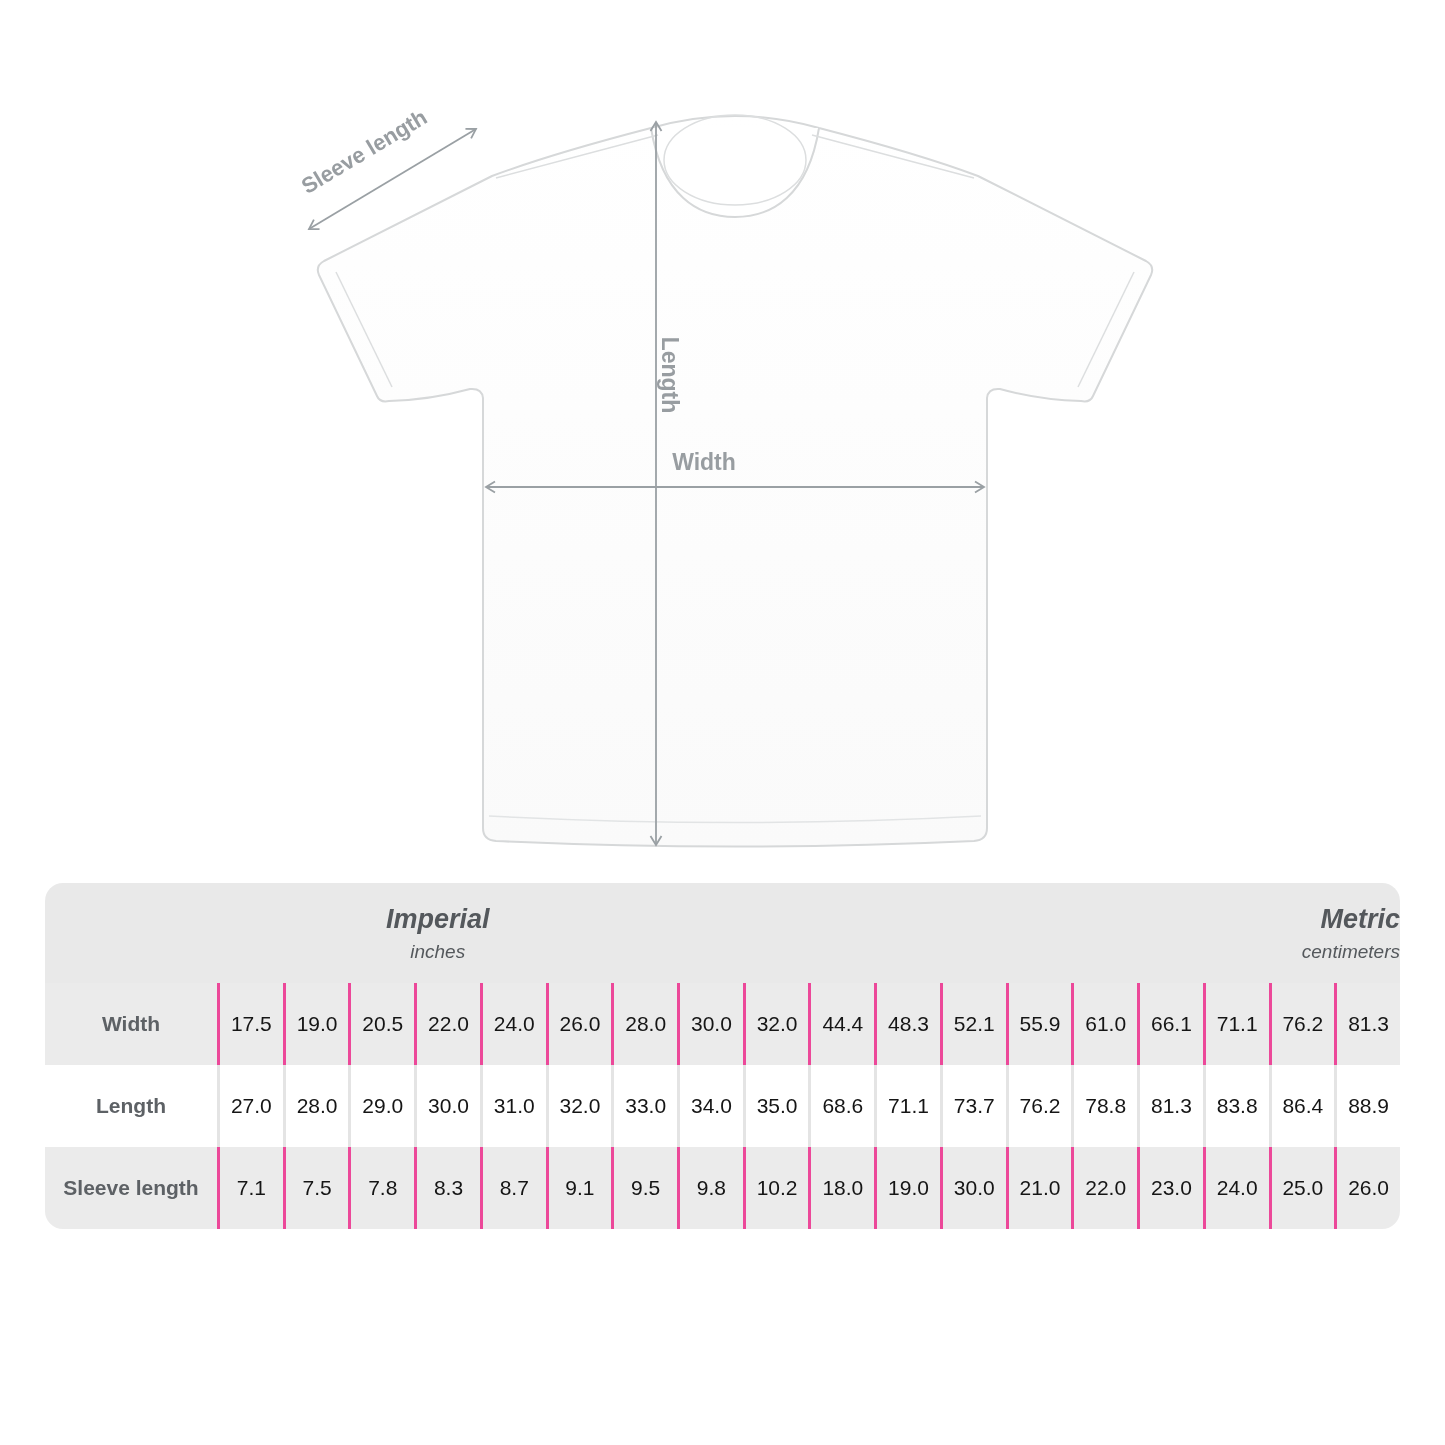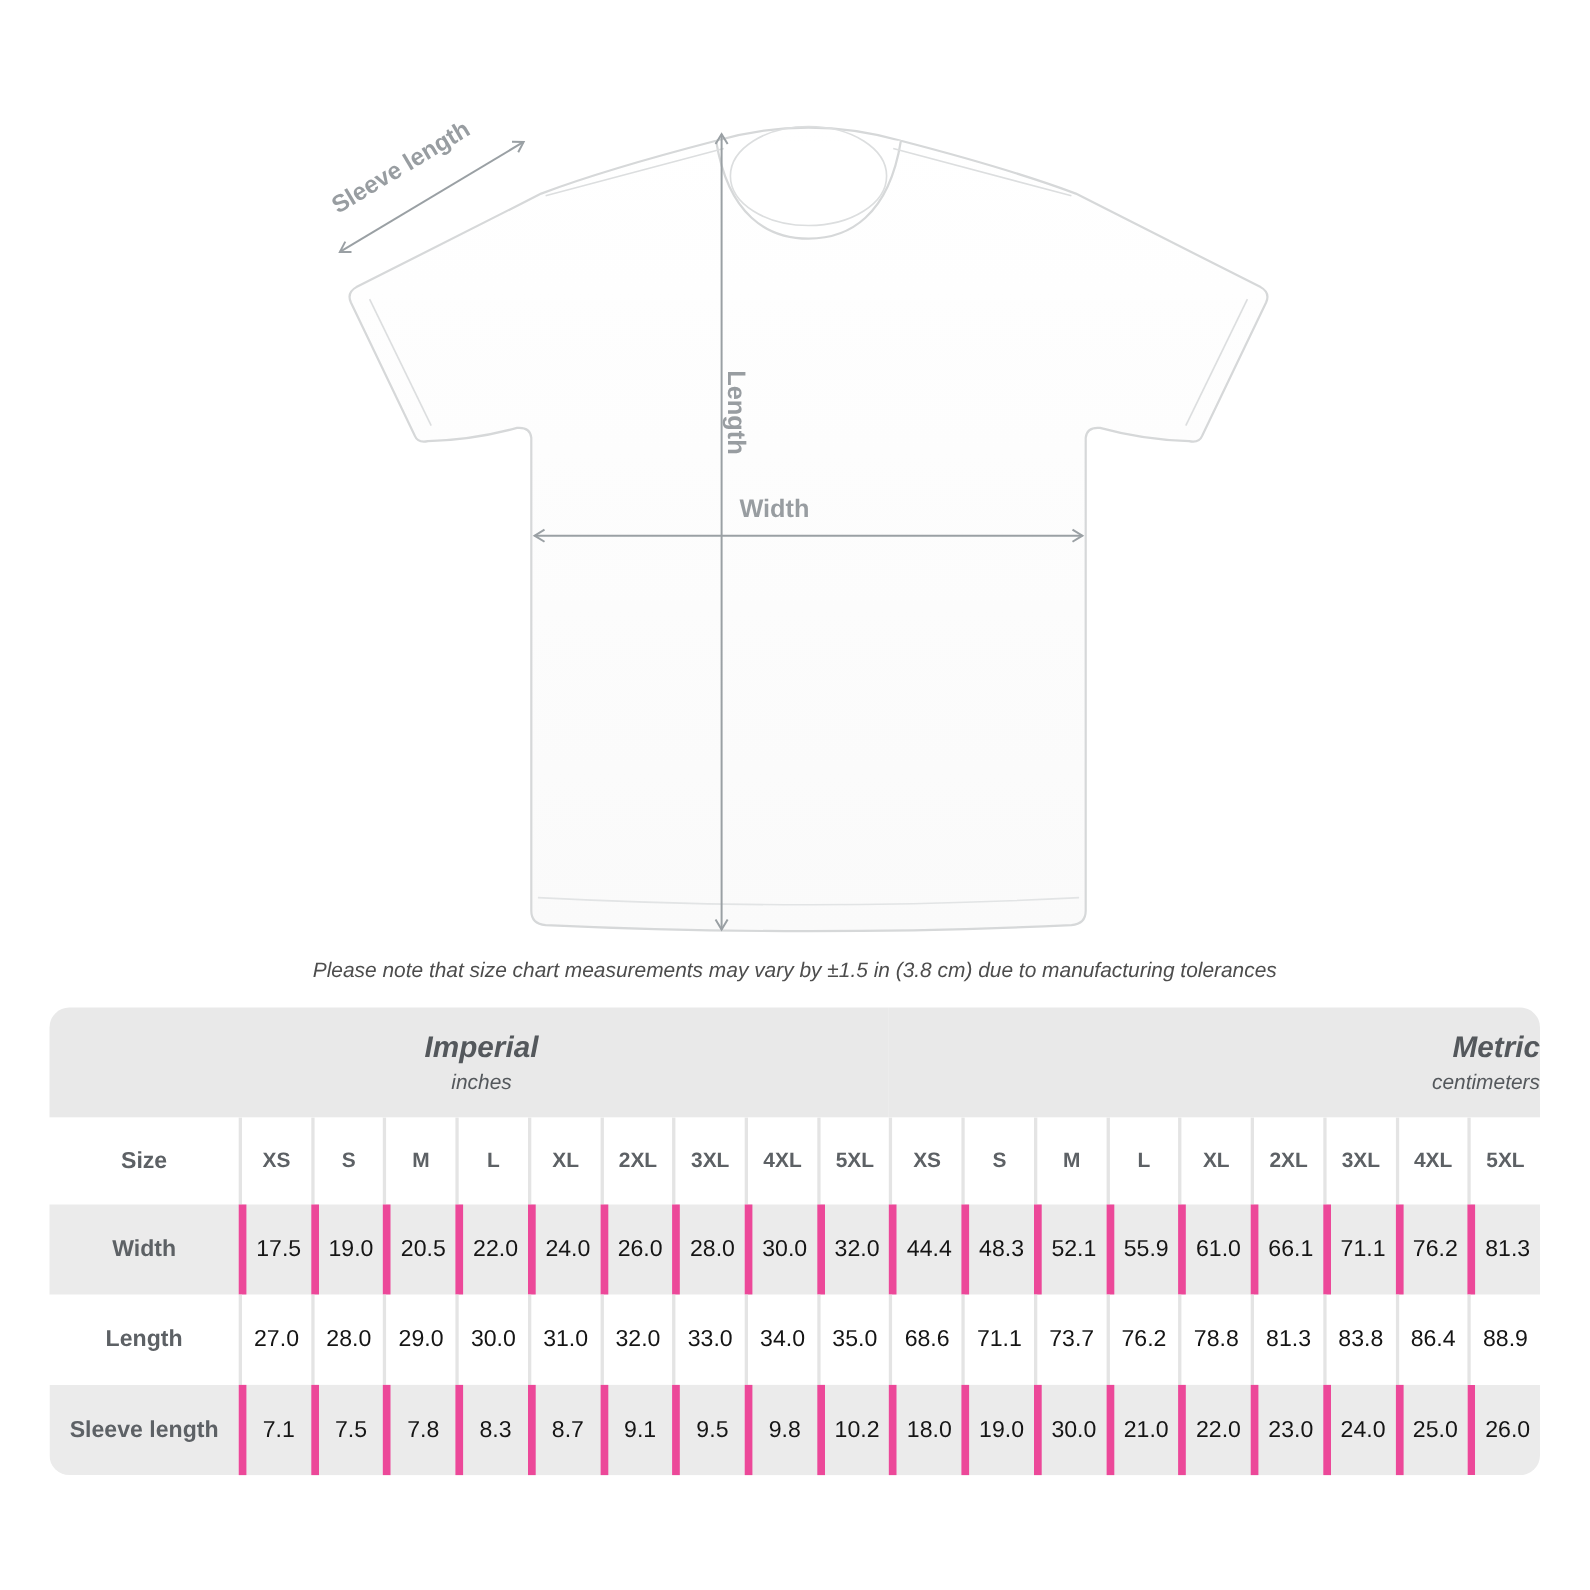--- a/index.html
+++ b/index.html
@@ -32,21 +32,21 @@
   tr.size-row th{height:79px;font-size:19px;font-weight:700;color:#5d6165;}
   tr.size-row th.lbl{font-size:21px;}
 
   tr.data-row td{height:82px;font-size:21px;color:#151515;font-weight:400;}
   tr.data-row td.lbl{font-weight:700;font-size:21px;color:#5d6165;}
   tr.gray{background:#ebebeb;}
   tr.white{background:#ffffff;}
 
   
   tr.size-row .c,tr.white .c{border-left:3px solid #e4e4e4;}
-  tr.gray .c{border-left:7px solid #ec4899;margin-top:37px;}
+  tr.gray .c{border-left:3px solid #ec4899;margin-top:37px;}
   .c.start{border-left-width:4px;}
   .c.m0{border-left-width:6px;}
 
   tr.last td:first-child{border-bottom-left-radius:18px;}
   tr.last td:last-child{border-bottom-right-radius:18px;}
 </style>
 </head>
 <body>
 
 <div class="stage">
@@ -104,21 +104,20 @@
       </g>
 
       <g font-family="Liberation Sans, sans-serif" font-weight="bold" fill="#989da1">
         <text x="368" y="158" font-size="22" text-anchor="middle" transform="rotate(-31 368 158)">Sleeve length</text>
         <text x="662" y="375" font-size="23" text-anchor="middle" transform="rotate(90 662 375)">Length</text>
         <text x="704" y="470" font-size="23" text-anchor="middle">Width</text>
       </g>
     </svg>
   </div>
 
-  <div class="page-subtitle">Please note that size chart measurements may vary by ±1.5 in (3.8 cm) due to manufacturing tolerances</div>
 
   <table class="chart">
     <colgroup>
       <col class="col-label">
       <col>
         <col>
         <col>
         <col>
         <col>
         <col>
@@ -141,41 +140,20 @@
       <th colspan="10">
         <div class="group-name">Imperial</div>
         <div class="group-unit">inches</div>
       </th>
       <th colspan="9">
         <div class="group-name">Metric</div>
         <div class="group-unit">centimeters</div>
       </th>
     </tr>
 
-    <tr class="size-row">
-      <th class="lbl">Size</th>
-      <th class="c start">XS</th>
-      <th class="c">S</th>
-      <th class="c">M</th>
-      <th class="c">L</th>
-      <th class="c">XL</th>
-      <th class="c">2XL</th>
-      <th class="c">3XL</th>
-      <th class="c">4XL</th>
-      <th class="c">5XL</th>
-      <th class="c m0">XS</th>
-      <th class="c">S</th>
-      <th class="c">M</th>
-      <th class="c">L</th>
-      <th class="c">XL</th>
-      <th class="c">2XL</th>
-      <th class="c">3XL</th>
-      <th class="c">4XL</th>
-      <th class="c">5XL</th>
-    </tr>
 
     <tr class="data-row gray">
       <td class="lbl">Width</td>
       <td class="c start">17.5</td>
       <td class="c">19.0</td>
       <td class="c">20.5</td>
       <td class="c">22.0</td>
       <td class="c">24.0</td>
       <td class="c">26.0</td>
       <td class="c">28.0</td>

